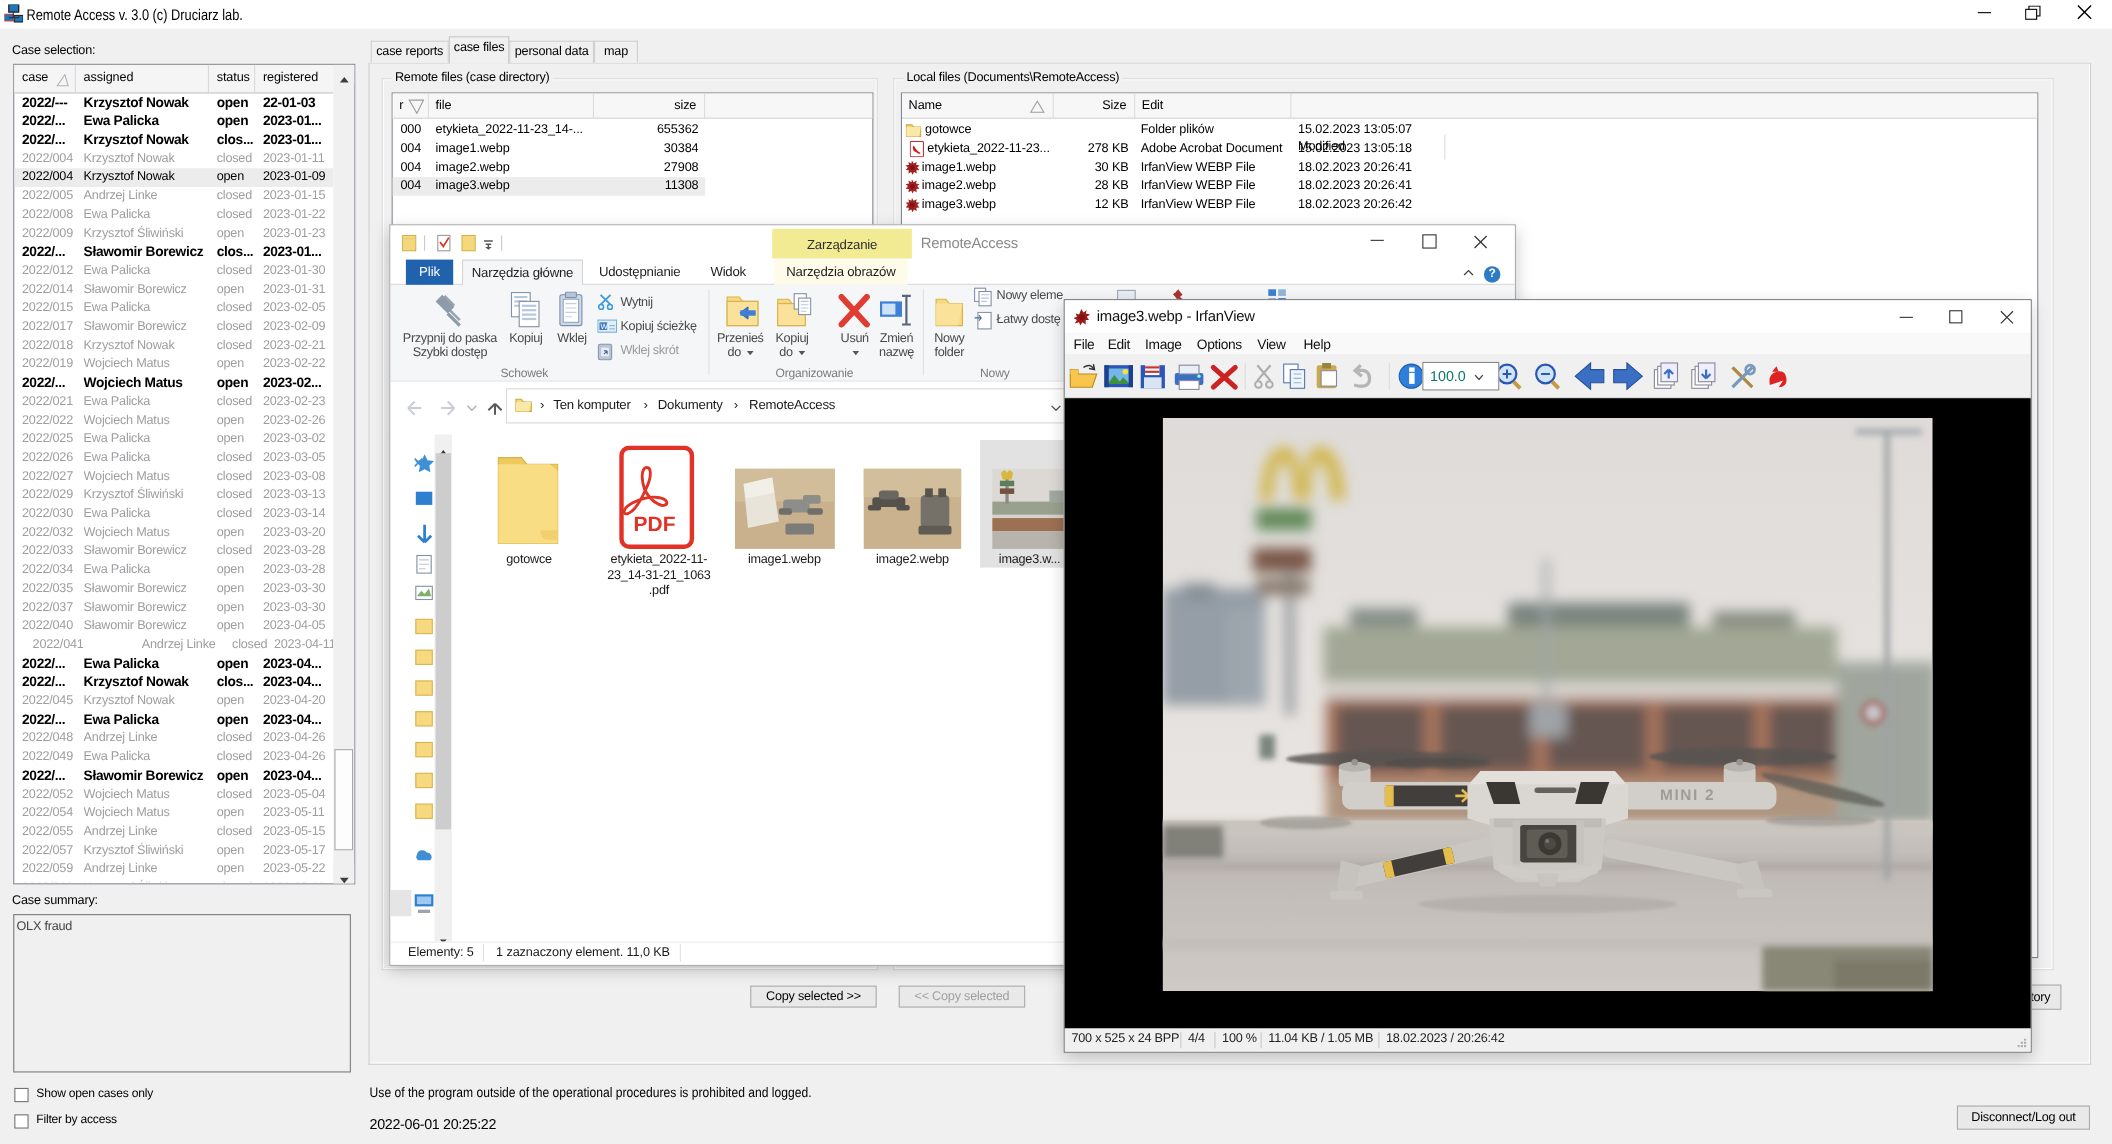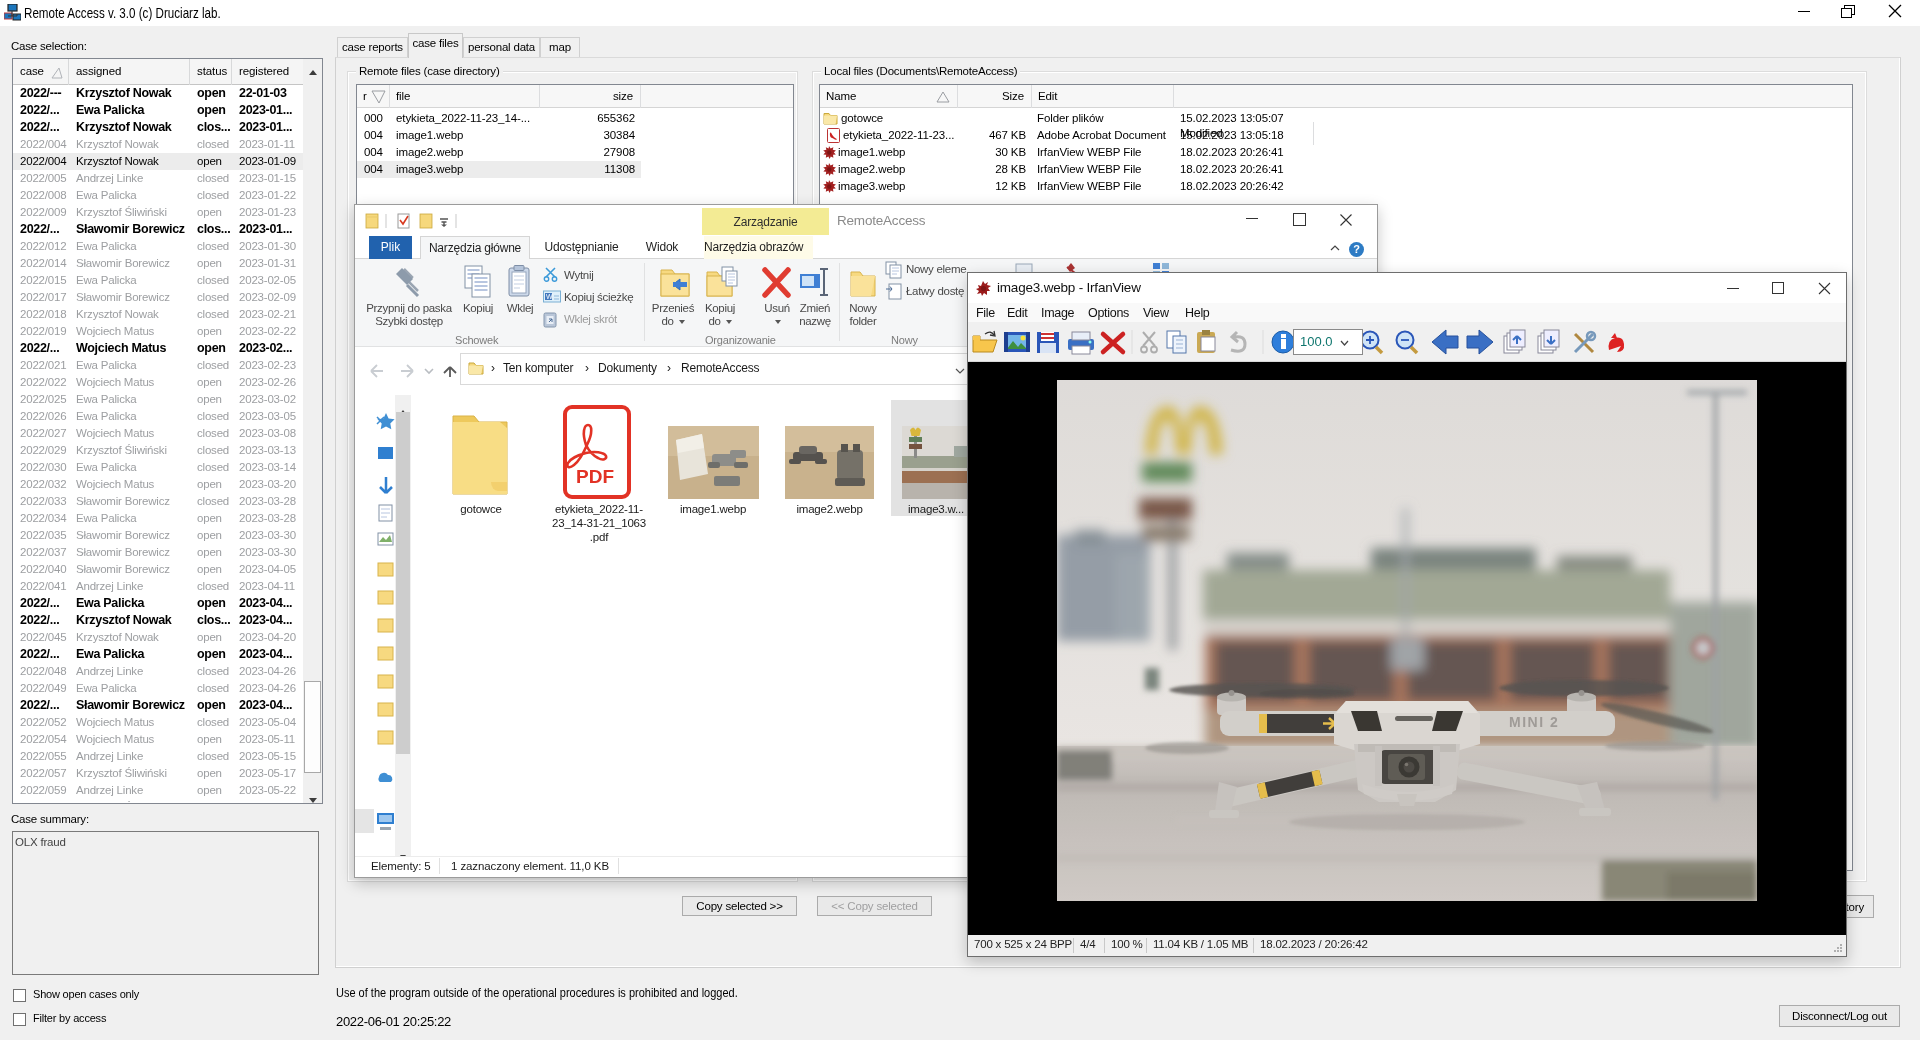--- a/index.html
+++ b/index.html
@@ -287,21 +287,21 @@
           <span class="c2">Sławomir Borewicz</span>
           <span class="c3">open</span>
           <span class="c4">2023-03-30</span>
         </div>
         <div class="crow" style="top:476px;">
           <span class="c1">2022/040</span>
           <span class="c2">Sławomir Borewicz</span>
           <span class="c3">open</span>
           <span class="c4">2023-04-05</span>
         </div>
-        <div class="crow" style="top:493px;">
+        <div class="crow" style="top:493px;text-align:right;">
           <span class="c1">2022/041</span>
           <span class="c2">Andrzej Linke</span>
           <span class="c3">closed</span>
           <span class="c4">2023-04-11</span>
         </div>
         <div class="crow" style="top:510px;">
           <span class="c1"><b>2022/...</b></span>
           <span class="c2"><b>Ewa Palicka</b></span>
           <span class="c3"><b>open</b></span>
           <span class="c4"><b>2023-04...</b></span>
@@ -454,21 +454,21 @@
         <span style="position:absolute;left:21px;">gotowce</span>
         <span style="position:absolute;left:217px;">Folder plików</span>
         <span style="position:absolute;left:360px;">15.02.2023 13:05:07</span>
       </div>
     <div class="drow" style="left:0; top:42px; width:1032px;">
         <svg style="position:absolute;left:7px;top:1px;" width="13" height="15" viewBox="0 0 13 15">
           <rect x="0.5" y="0.5" width="12" height="14" rx="1" fill="#fff" stroke="#b33"></rect>
           <path d="M3.5 9 c-1.5 -3.5 0 -6 1 -3.5 c0.8 2 3 4.5 4.5 5 c2 0.7 0 2.2 -2 0.5 c-1.5 -1.2 -2.8 -1 -3.5 -2 Z" fill="#c22"></path>
         </svg>
         <span style="position:absolute;left:23px;">etykieta_2022-11-23...</span>
-        <span style="position:absolute;left:138px;width:68px;text-align:right;">467 KB</span>
+        <span style="position:absolute;left:138px;width:68px;text-align:right;">278 KB</span>
         <span style="position:absolute;left:217px;">Adobe Acrobat Document</span>
         <span style="position:absolute;left:360px;">15.02.2023 13:05:18</span>
       </div>
     <div class="drow" style="left:0; top:59px; width:1032px;">
         <svg style="position:absolute;left:2px;top:1px;" width="15" height="15" viewBox="0 0 15 15">
           <path d="M7 1 l1.6 2.6 2.8-1.4 -0.6 2.6 3.2 0.6 -2.2 1.8 2 2.4 -2.8 0.2 0.4 3 -2.6-1.4 -1.2 2.6 -1.2-2.6 -2.6 1.4 0.4-3 -2.8-0.2 2-2.4 -2.2-1.8 3.2-0.6 -0.6-2.6 2.8 1.4 Z" fill="#a32020"></path>
           <circle cx="7.3" cy="7.5" r="2.2" fill="#7d1414"></circle>
         </svg>
         <span style="position:absolute;left:18px;">image1.webp</span>
         <span style="position:absolute;left:138px;width:68px;text-align:right;">30 KB</span>
@@ -532,22 +532,22 @@
 
     <div class="abs" style="left:0; top:30px; width:1022px; height:24px; background:#fff; border-bottom:1px solid #d5d5d5;"></div>
     <div class="abs" style="left:14px; top:31px; width:43px; height:23px; background:#2162ae; color:#fff;
          font-size:12px; text-align:center; line-height:23px;">Plik</div>
     <div class="abs" style="left:65px; top:31px; width:110px; height:24px; background:#f5f6f7;
          border:1px solid #d5d5d5; border-bottom:none; font-size:12px; letter-spacing:-0.2px; text-align:center; line-height:22px; color:#1e1e1e;">Narzędzia główne</div>
     <div class="abs" style="left:186px; top:31px; width:81px; height:23px; font-size:12px; letter-spacing:-0.2px;
          text-align:center; line-height:23px; color:#1e1e1e;">Udostępnianie</div>
     <div class="abs" style="left:282px; top:31px; width:50px; height:23px; font-size:12px; letter-spacing:-0.2px;
          text-align:center; line-height:23px; color:#1e1e1e;">Widok</div>
-    <div class="abs" style="left:349px; top:31px; width:109px; height:23px; background:#fefbe8; font-size:12px; letter-spacing:-0.2px;
-         text-align:left; line-height:23px; color:#1e1e1e;">Narzędzia obrazów</div>
+    <div class="abs" style="left:349px; top:31px; width:121px; height:23px; background:#fefbe8; font-size:12px; letter-spacing:-0.2px;
+         text-align:center; line-height:23px; color:#1e1e1e;">Narzędzia obrazów</div>
     <svg class="abs" style="left:975px; top:40px;" width="10" height="6" viewBox="0 0 10 6">
         <path d="M1 5 L5 1 L9 5" stroke="#444" stroke-width="1.2" fill="none"></path>
       </svg>
     <div class="abs" style="left:994px; top:37px; width:15px; height:15px; border-radius:8px; background:#2d7bc4;
          color:#fff; font-size:11px; font-weight:bold; text-align:center; line-height:15px;">?</div>
 
     <div class="abs" style="left:0; top:54px; width:1022px; height:88px; background:#f5f6f7; border-bottom:1px solid #e1e2e3;"></div>
 
     <svg class="abs" style="left:39px; top:62px;" width="28" height="34" viewBox="0 0 28 34">
       <path d="M10 2 L18 10 L14 14 L24 24" stroke="#9aa5b2" stroke-width="2.5" fill="none"></path>

